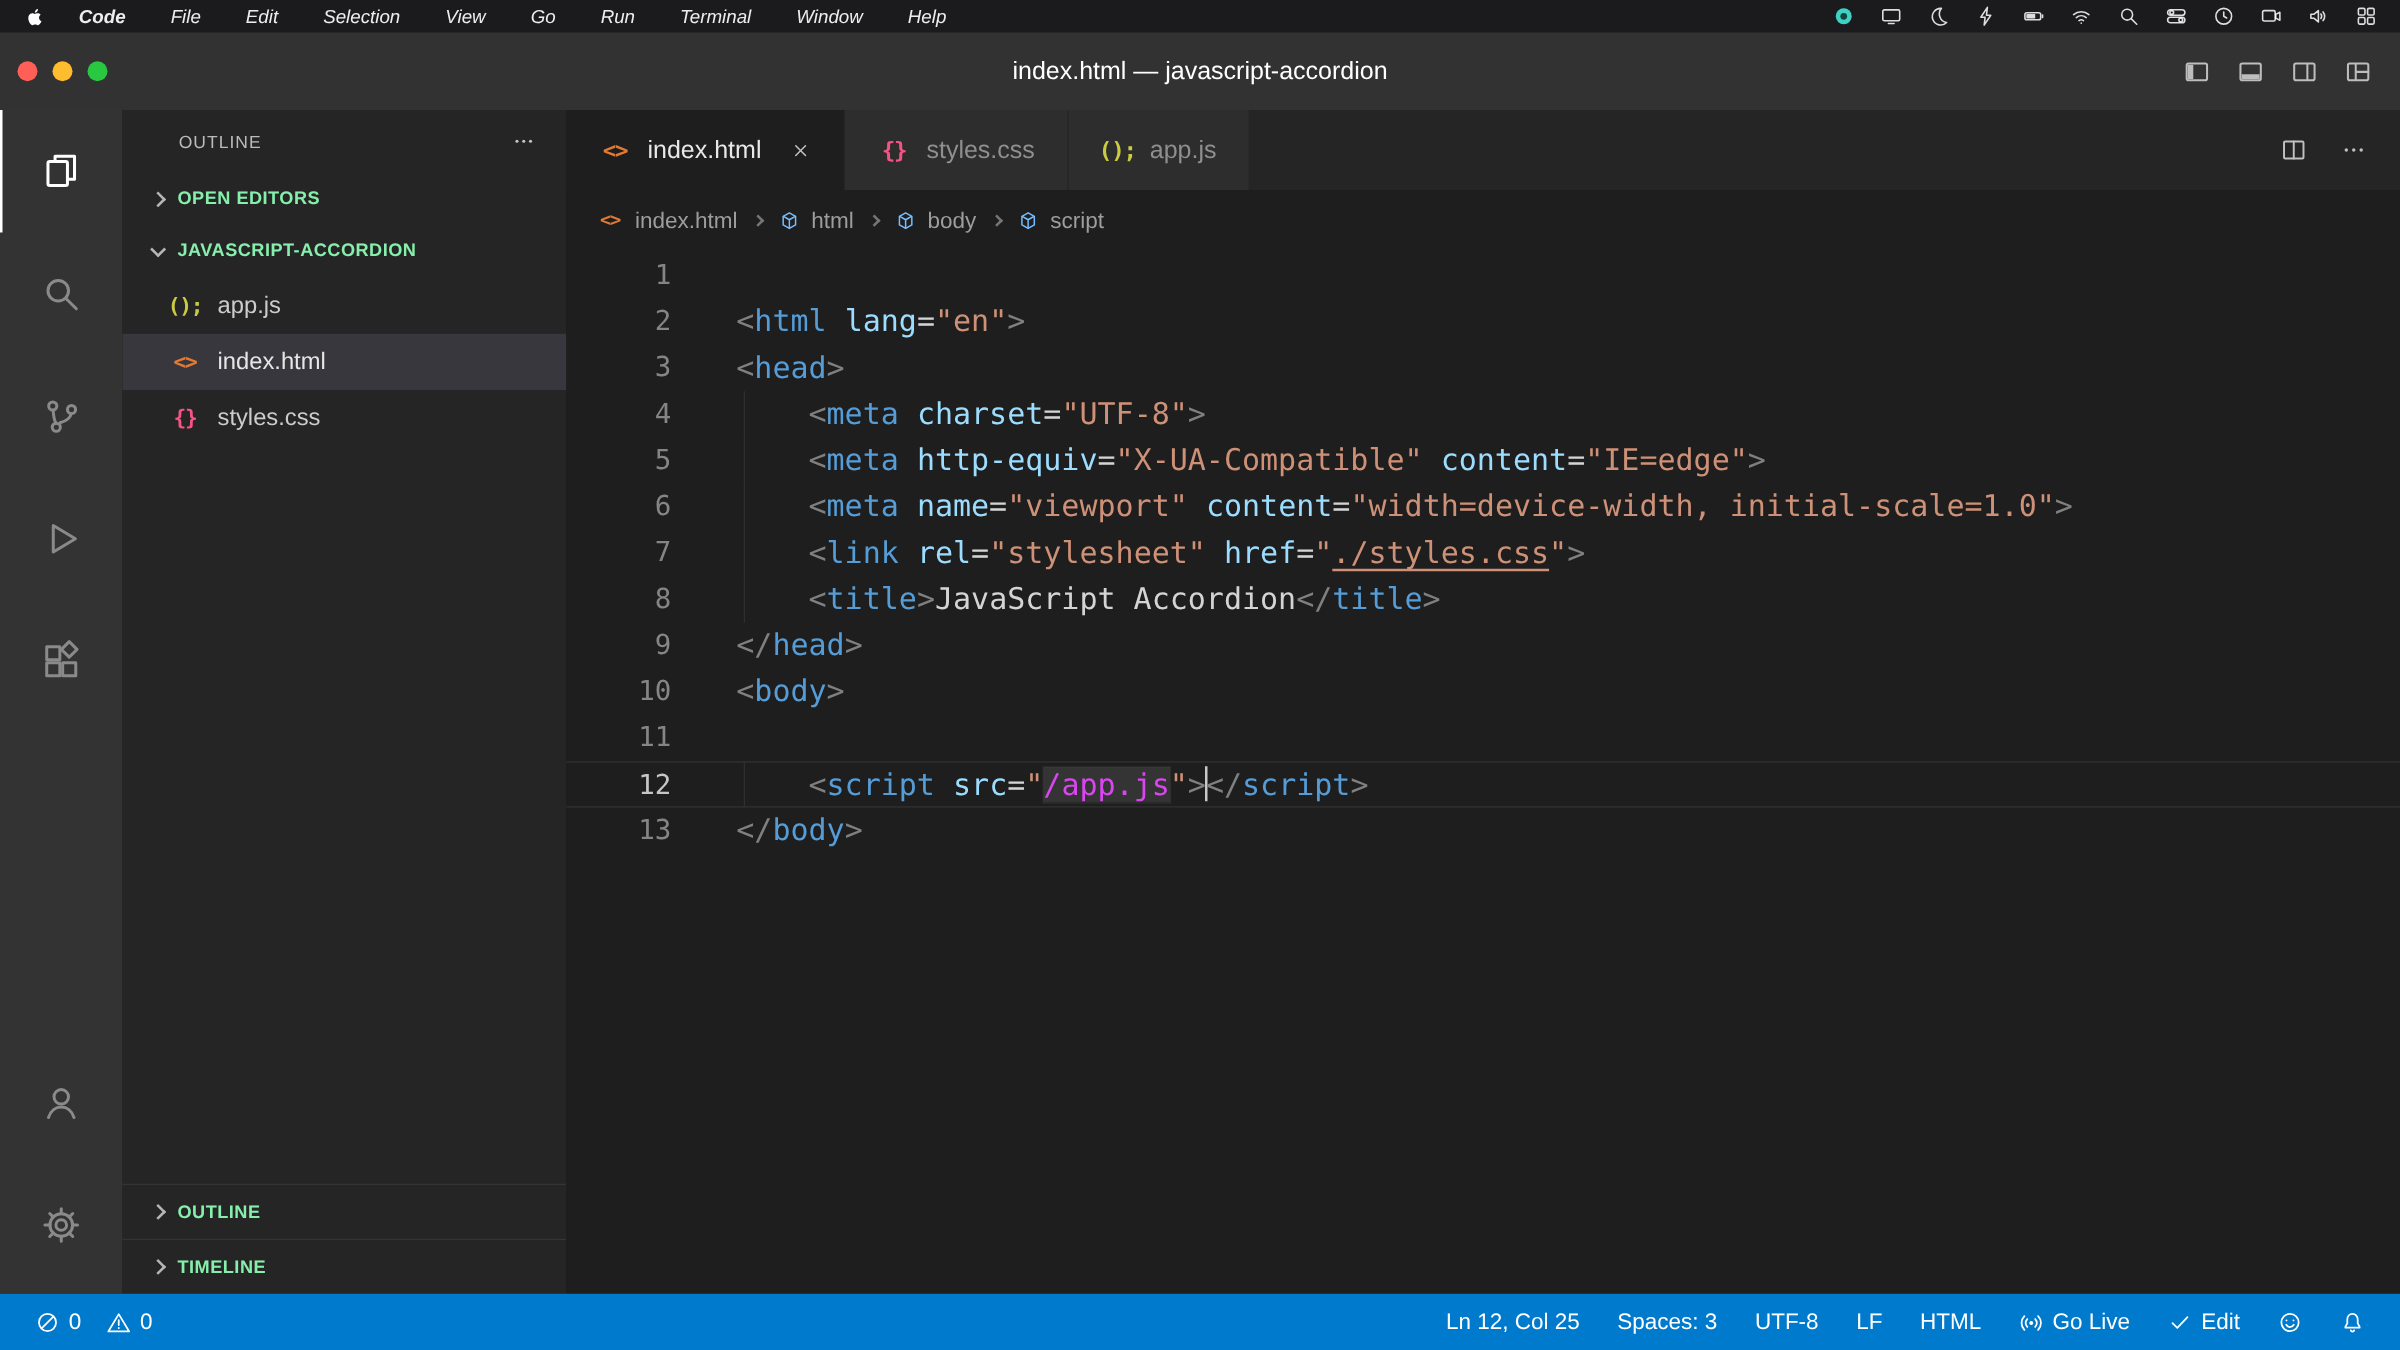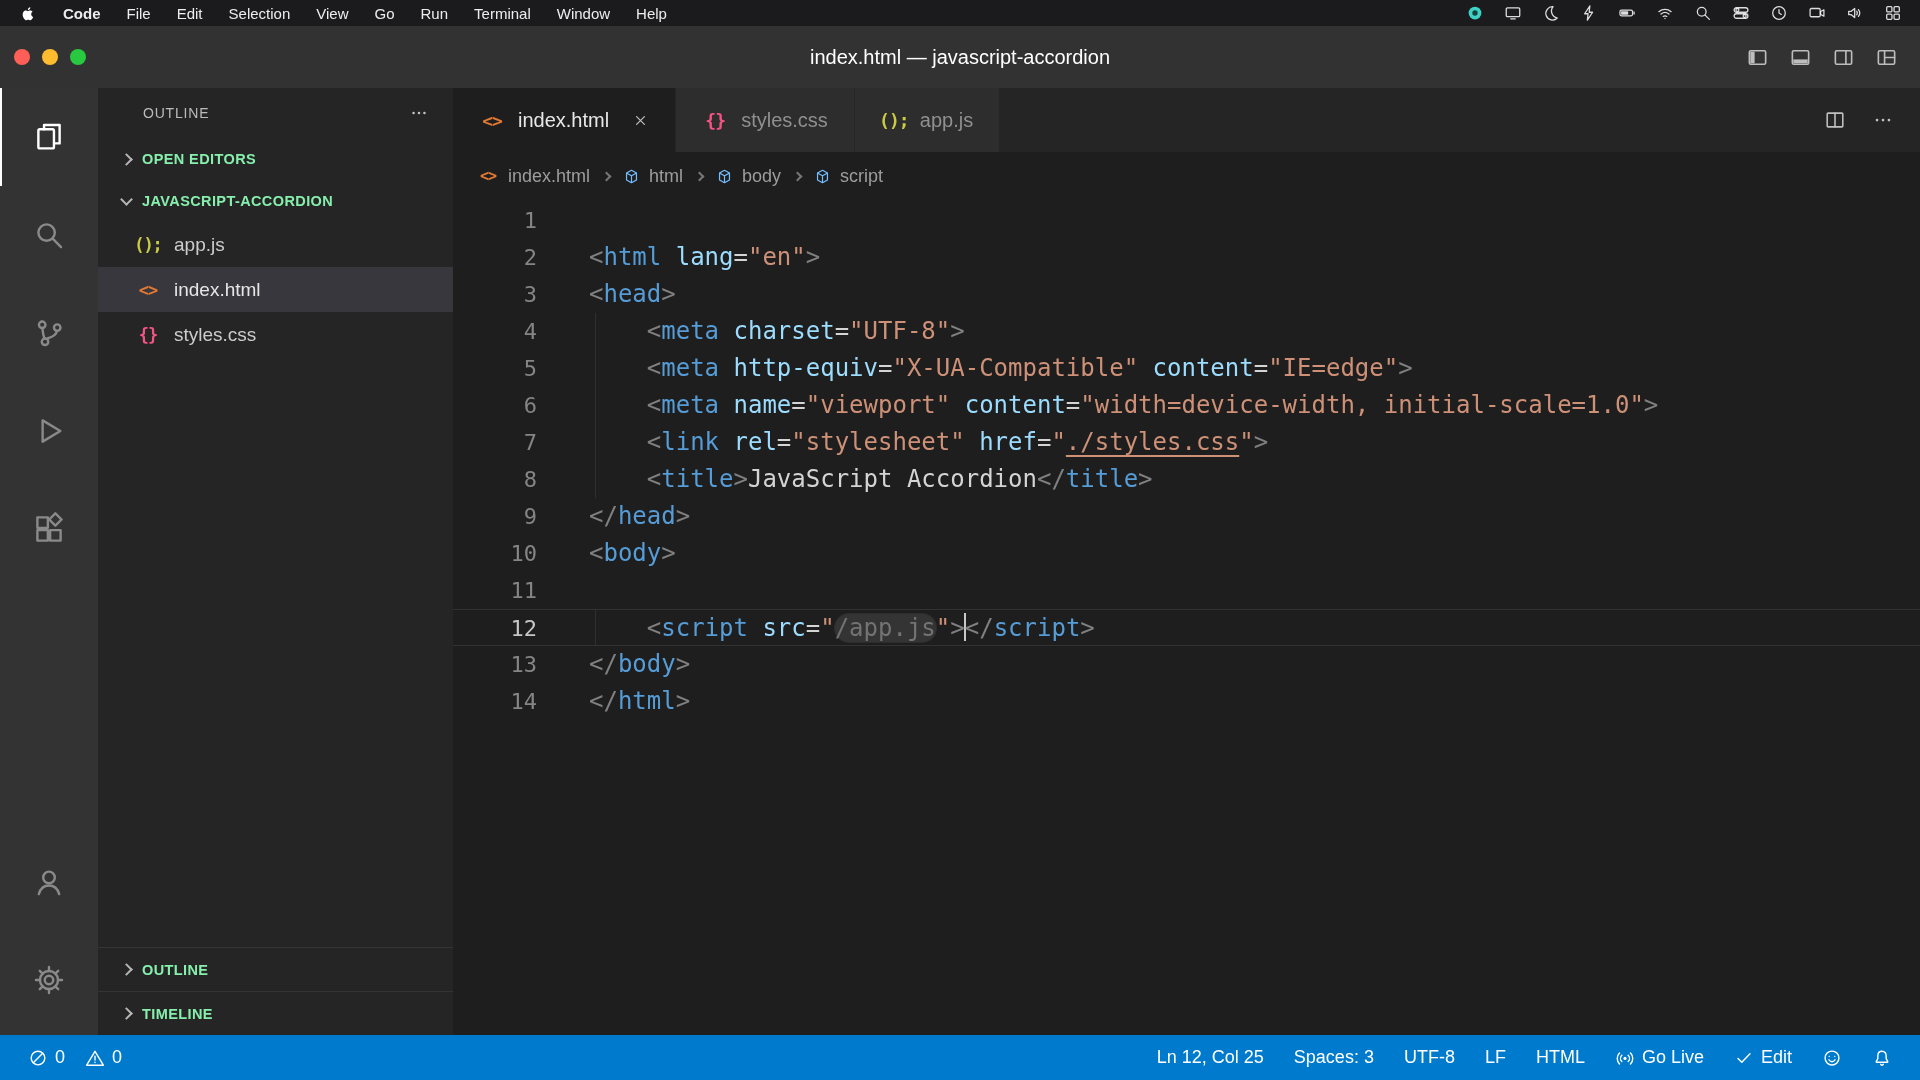--- a/index.html
+++ b/index.html
@@ -82,21 +82,21 @@
   .code-line.current .ln { color: #c6c6c6; }
   .code-line.current { border-top: 1px solid #323232; border-bottom: 1px solid #323232; }
   .lc { white-space: pre; padding-left: 52px; position: relative; }
   .code-line.guide .lc::before { content: ''; position: absolute; left: 58px; top: 0; bottom: 0; width: 1px; background: rgba(255,255,255,.08); }
   .tok-punct { color: #808080; }
   .tok-tag { color: #569cd6; }
   .tok-attr { color: #9cdcfe; }
   .tok-plain { color: #d4d4d4; }
   .tok-string { color: #ce9178; }
   .tok-link { color: #ce9178; text-decoration: underline; text-underline-offset: 5px; }
-  .tok-stringhl { color: #737373; background: rgba(255,255,255,.10); box-shadow: 0 0 0 1px rgba(255,255,255,.07); border-radius: 14px; }
+  .tok-stringhl { color: #d946ef; background: rgba(255,255,255,.10); box-shadow: 0 0 0 1px rgba(255,255,255,.07); border-radius: 0; }
   .cursor { display: inline-block; width: 2px; height: 28px; background: #c8c8c8; vertical-align: middle; margin: 0 -1px 4px -1px; }
 
   
   .statusbar { height: 45px; flex: 0 0 auto; background: #007acc; color: #ffffff;
                display: flex; align-items: center; justify-content: space-between; padding: 0 28px; font-size: 18px; }
   .sb-left, .sb-right { display: flex; align-items: center; height: 100%; }
   .sb-left { gap: 20px; }
   .sb-right { gap: 30px; }
   .sb-item { display: flex; align-items: center; gap: 7px; cursor: pointer; height: 100%; }
   .sb-icon { display: flex; }
@@ -107,21 +107,21 @@
 <div class="screen">
 
   <div class="menubar">
     <div class="menubar-left">
       <span class="apple-wrap" id="apple-icon">
           <svg width="17" height="17" viewBox="0 0 24 24" fill="none" stroke="currentColor" stroke-width="1.7" stroke-linecap="round" stroke-linejoin="round" aria-hidden="true">
             <path d="M15.8 12.9c0-2.2 1.8-3.2 1.9-3.3-1-1.5-2.6-1.7-3.2-1.7-1.4-.1-2.7.8-3.3.8-.7 0-1.8-.8-3-.8-1.5 0-2.9.9-3.7 2.3-1.6 2.7-.4 6.8 1.1 9 .8 1.1 1.7 2.3 2.9 2.2 1.1 0 1.6-.7 3-.7s1.8.7 3 .7 2-1 2.8-2.1c.9-1.2 1.2-2.4 1.3-2.5-.1 0-2.8-1-2.8-3.9z" fill="currentColor" stroke="none"></path>
             <path d="M13.7 6c.6-.8 1-1.8.9-2.9-.9 0-1.9.6-2.5 1.3-.6.7-1.1 1.8-.9 2.8 1 .1 1.9-.5 2.5-1.2z" fill="currentColor" stroke="none"></path>
           </svg>
         </span>
-      <span class="menubar-items" id="menu-items" style="display:flex;gap:26px;">
+      <span class="menubar-items" id="menu-items" style="display:flex;gap:36px;font-style:italic;">
           <span class="menu-item app">Code</span>
           <span class="menu-item">File</span>
           <span class="menu-item">Edit</span>
           <span class="menu-item">Selection</span>
           <span class="menu-item">View</span>
           <span class="menu-item">Go</span>
           <span class="menu-item">Run</span>
           <span class="menu-item">Terminal</span>
           <span class="menu-item">Window</span>
           <span class="menu-item">Help</span>
@@ -459,24 +459,20 @@
             <span class="lc"></span>
           </div>
           <div class="code-line current guide">
             <span class="ln">12</span>
             <span class="lc"><span class="tok-plain">    </span><span class="tok-punct">&lt;</span><span class="tok-tag">script</span><span class="tok-plain"> </span><span class="tok-attr">src</span><span class="tok-plain">=</span><span class="tok-string">"</span><span class="tok-stringhl">/app.js</span><span class="tok-string">"</span><span class="tok-punct">&gt;</span><span class="cursor"></span><span class="tok-punct">&lt;/</span><span class="tok-tag">script</span><span class="tok-punct">&gt;</span></span>
           </div>
           <div class="code-line">
             <span class="ln">13</span>
             <span class="lc"><span class="tok-punct">&lt;/</span><span class="tok-tag">body</span><span class="tok-punct">&gt;</span></span>
           </div>
-          <div class="code-line">
-            <span class="ln">14</span>
-            <span class="lc"><span class="tok-punct">&lt;/</span><span class="tok-tag">html</span><span class="tok-punct">&gt;</span></span>
-          </div>
         </div>
     </div>
   </div>
 
   <div class="statusbar">
     <div class="sb-left" id="sb-left">
         <span class="sb-item">
           <span class="sb-icon">
             <svg width="20" height="20" viewBox="0 0 24 24" fill="none" stroke="currentColor" stroke-width="1.7" stroke-linecap="round" stroke-linejoin="round" aria-hidden="true">
               <circle cx="12" cy="12" r="8.2"></circle>

